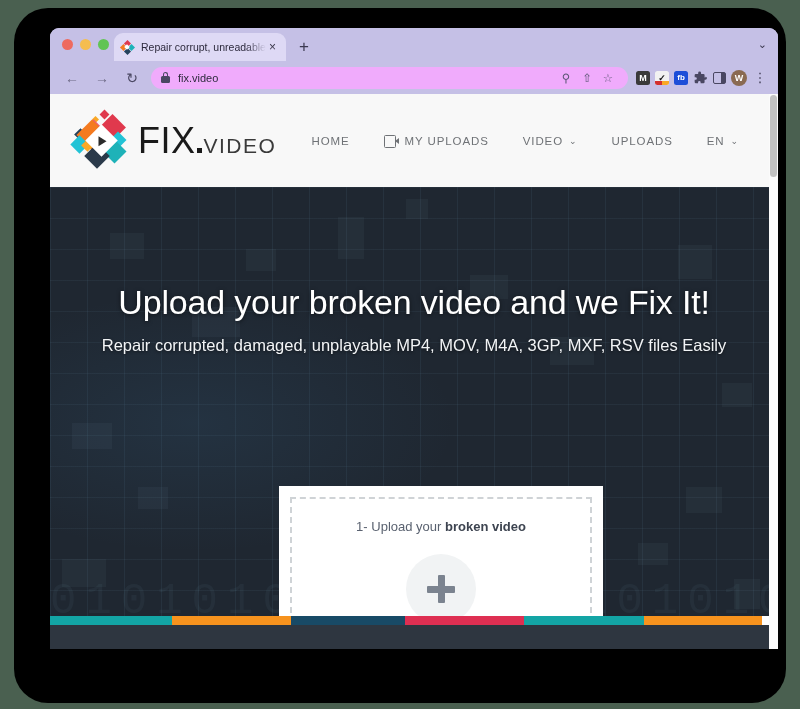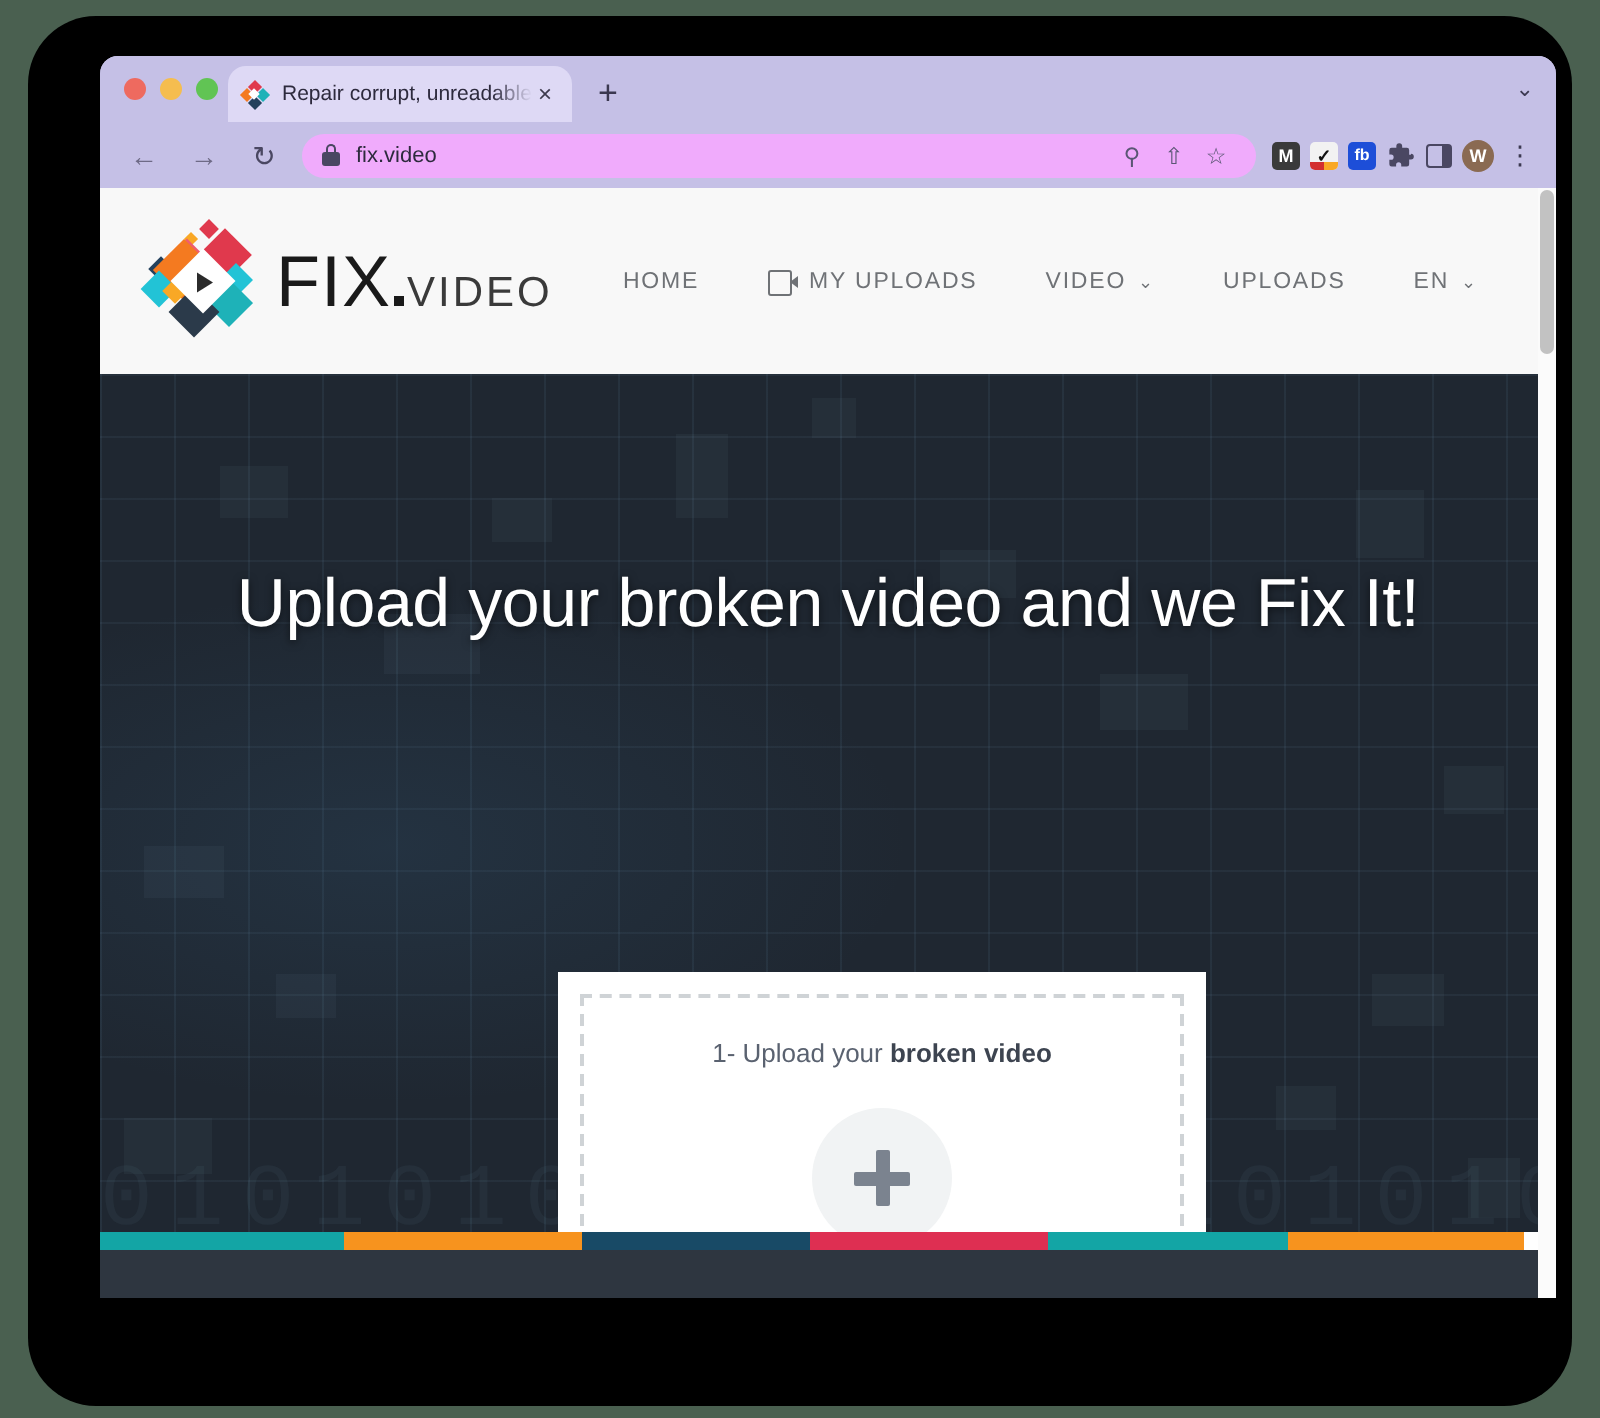--- a/index.html
+++ b/index.html
@@ -424,20 +424,21 @@
           <i style="left:588px;top:356px;width:30px;height:22px"></i>
           <i style="left:12px;top:372px;width:44px;height:28px"></i>
           <i style="left:684px;top:392px;width:26px;height:30px"></i>
           <i style="left:356px;top:12px;width:22px;height:20px"></i>
         </div>
         <div class="binary">0101010101010101010101010101</div>
         <div class="binary row2">1010101010101010101010101010</div>
 
         <div class="hero-text">
           <div class="hero-title">Upload your broken video and we Fix It!</div>
+          <div class="hero-sub">Repair corrupted, damaged, unplayable MP4, MOV, M4A, 3GP, MXF, RSV files Easily</div>
         </div>
       </div>
 
       <div class="upload-card">
         <div class="dropzone">
           <div class="dz-title">
             <span>1- Upload your </span><b>broken video</b>
           </div>
           <div class="dz-circle"></div>
 

